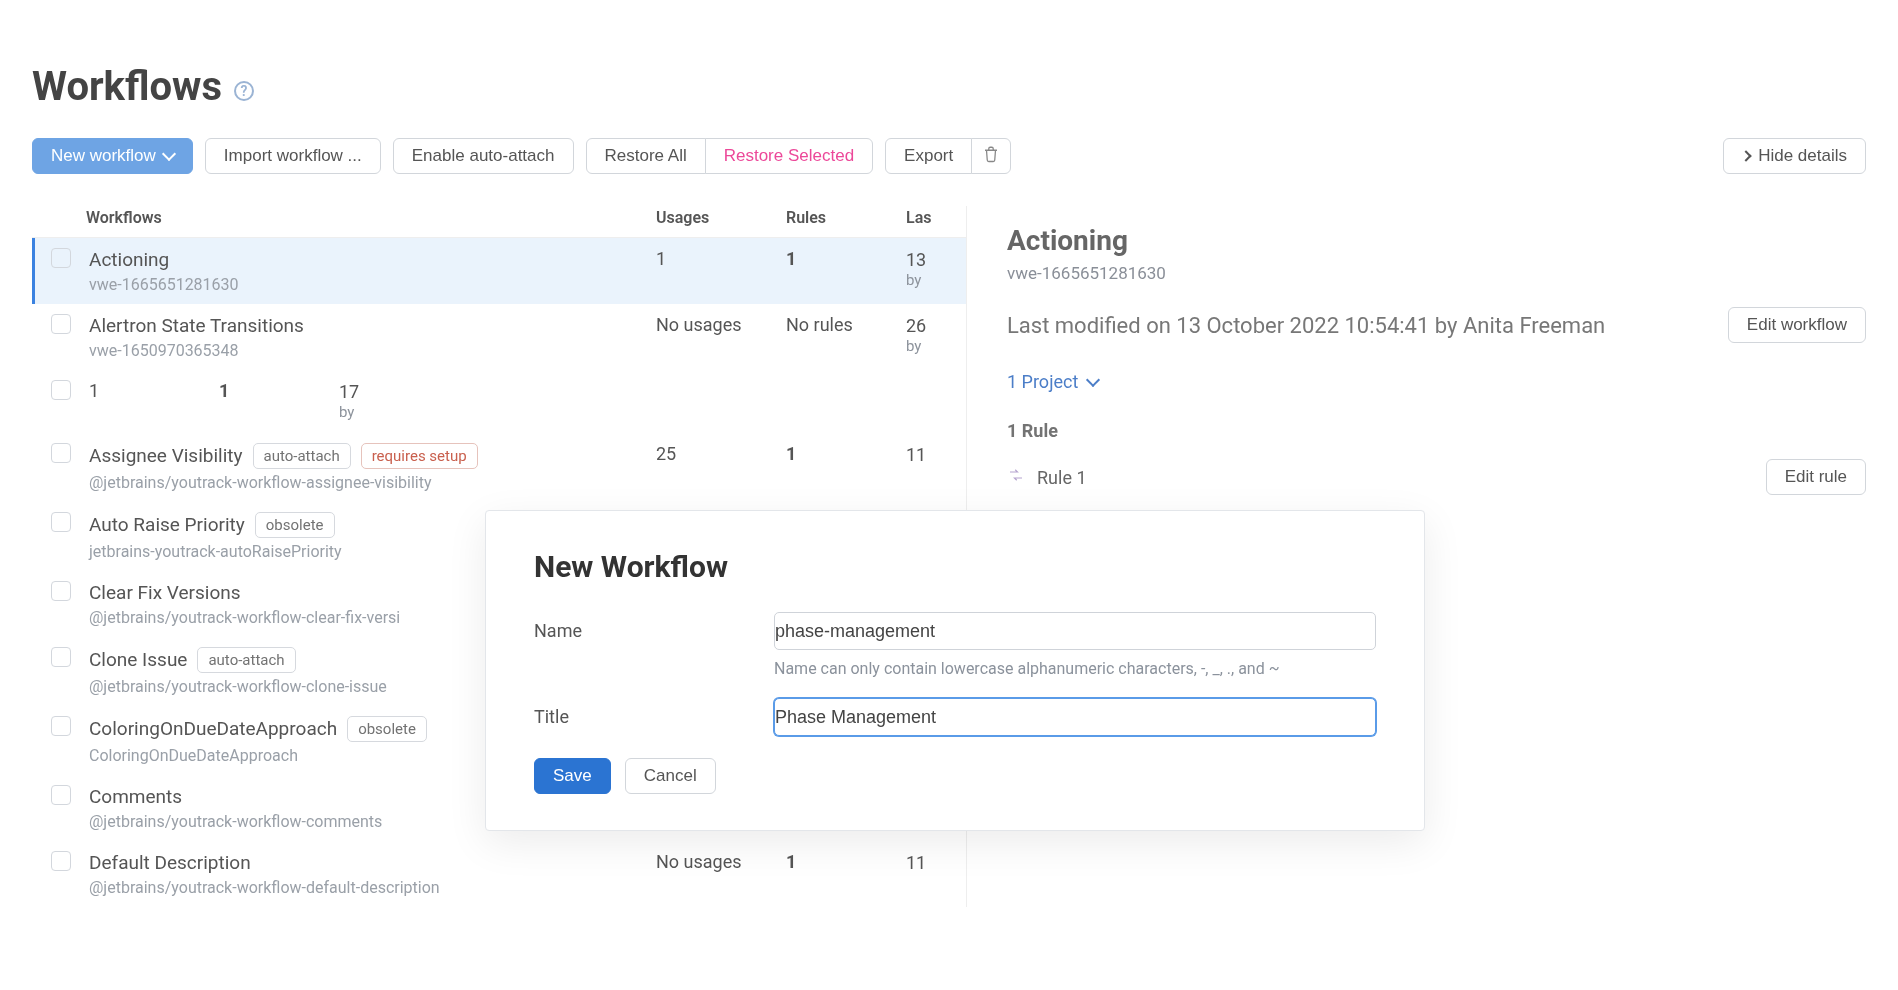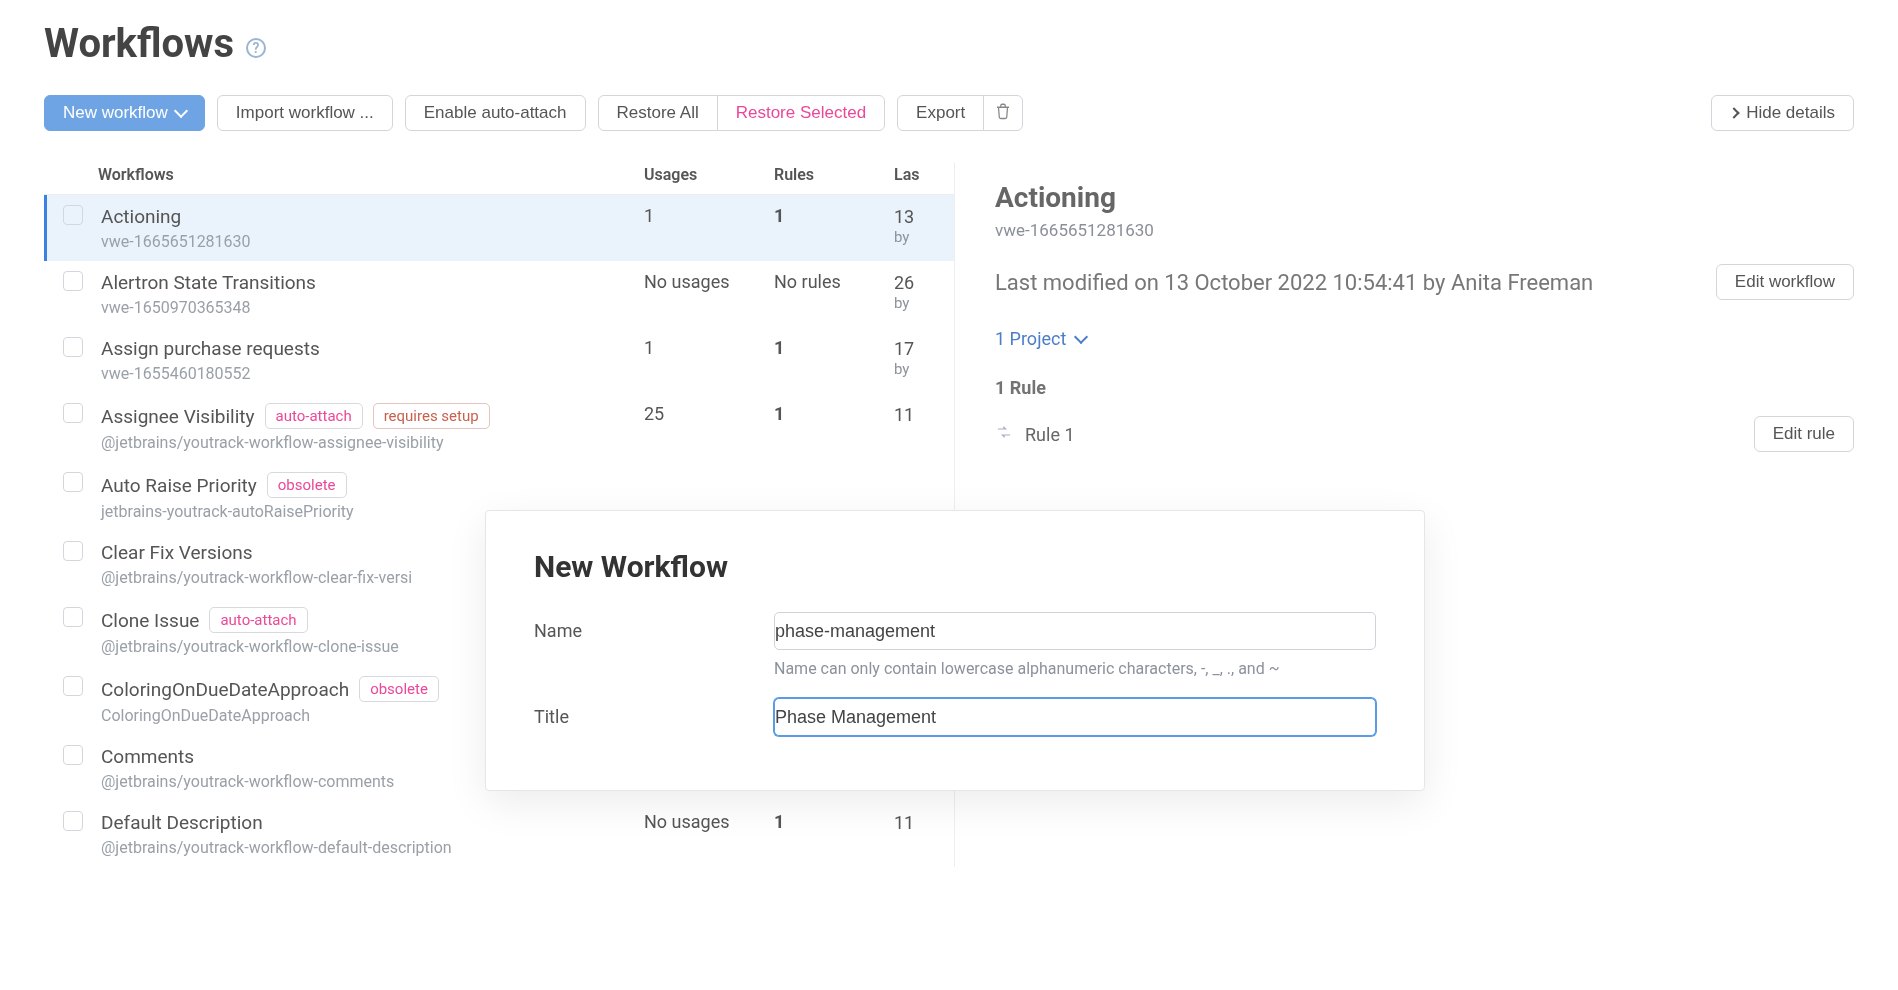--- a/index.html
+++ b/index.html
@@ -7,21 +7,22 @@
     font-family: -apple-system, BlinkMacSystemFont, "Segoe UI", Roboto, Helvetica, Arial, sans-serif;
     font-size: 14px;
     color: #444;
     background: #fff;
     width: 1898px;
     height: 990px;
     overflow: hidden;
     transform-origin: top left;
   }
   .page {
-    padding: 20px 44px;
+    padding: 20px 32px;
+    margin-top: 43px;
   }
   .page-header {
     display: flex;
     align-items: center;
     gap: 12px;
     margin-bottom: 28px;
   }
   .page-title {
     font-size: 40px;
     font-weight: 700;
@@ -206,21 +207,21 @@
     margin-top: 4px;
   }
   .tag {
     display: inline-flex;
     align-items: center;
     height: 26px;
     padding: 0 10px;
     border: 1px solid #d6d9de;
     border-radius: 5px;
     font-size: 15px;
-    color: #ec4899;
+    color: #737373;
   }
   .tag.warn { color: #c9604e; border-color: #e6c3bc; }
   .rules-bold { font-weight: 700; }
   .last-multi { line-height: 1.3; }
   .last-by { color: #8d939c; font-size: 15px; }
 
   
   .modal {
     position: absolute;
     left: 485px;
@@ -351,26 +352,20 @@
             <div class="col-usages">No usages</div>
             <div class="col-rules">No rules</div>
             <div class="col-last last-multi">
               <div>26</div>
               <div class="last-by">by</div>
             </div>
           </div>
           <div class="trow">
             <div class="col-check">
               <div class="checkbox"></div>
-            </div>
-            <div class="col-name">
-              <div class="row-title">
-                <span>Assign purchase requests</span>
-              </div>
-              <div class="row-sub">vwe-1655460180552</div>
             </div>
             <div class="col-usages">1</div>
             <div class="col-rules rules-bold">1</div>
             <div class="col-last last-multi">
               <div>17</div>
               <div class="last-by">by</div>
             </div>
           </div>
           <div class="trow">
             <div class="col-check">
@@ -519,13 +514,17 @@
       <input type="text" class="text-input" value="phase-management" style="">
       <div class="hint">Name can only contain lowercase alphanumeric characters, -, _, ., and ~</div>
     </div>
   </div>
   <div class="form-row">
     <div class="form-label">Title</div>
     <div class="form-field">
       <input type="text" class="text-input focused" value="Phase Management" style="">
     </div>
   </div>
+  <div class="modal-actions">
+    <button class="btn primary2">Save</button>
+    <button class="btn">Cancel</button>
+  </div>
 </div>
 
 </body></html>

